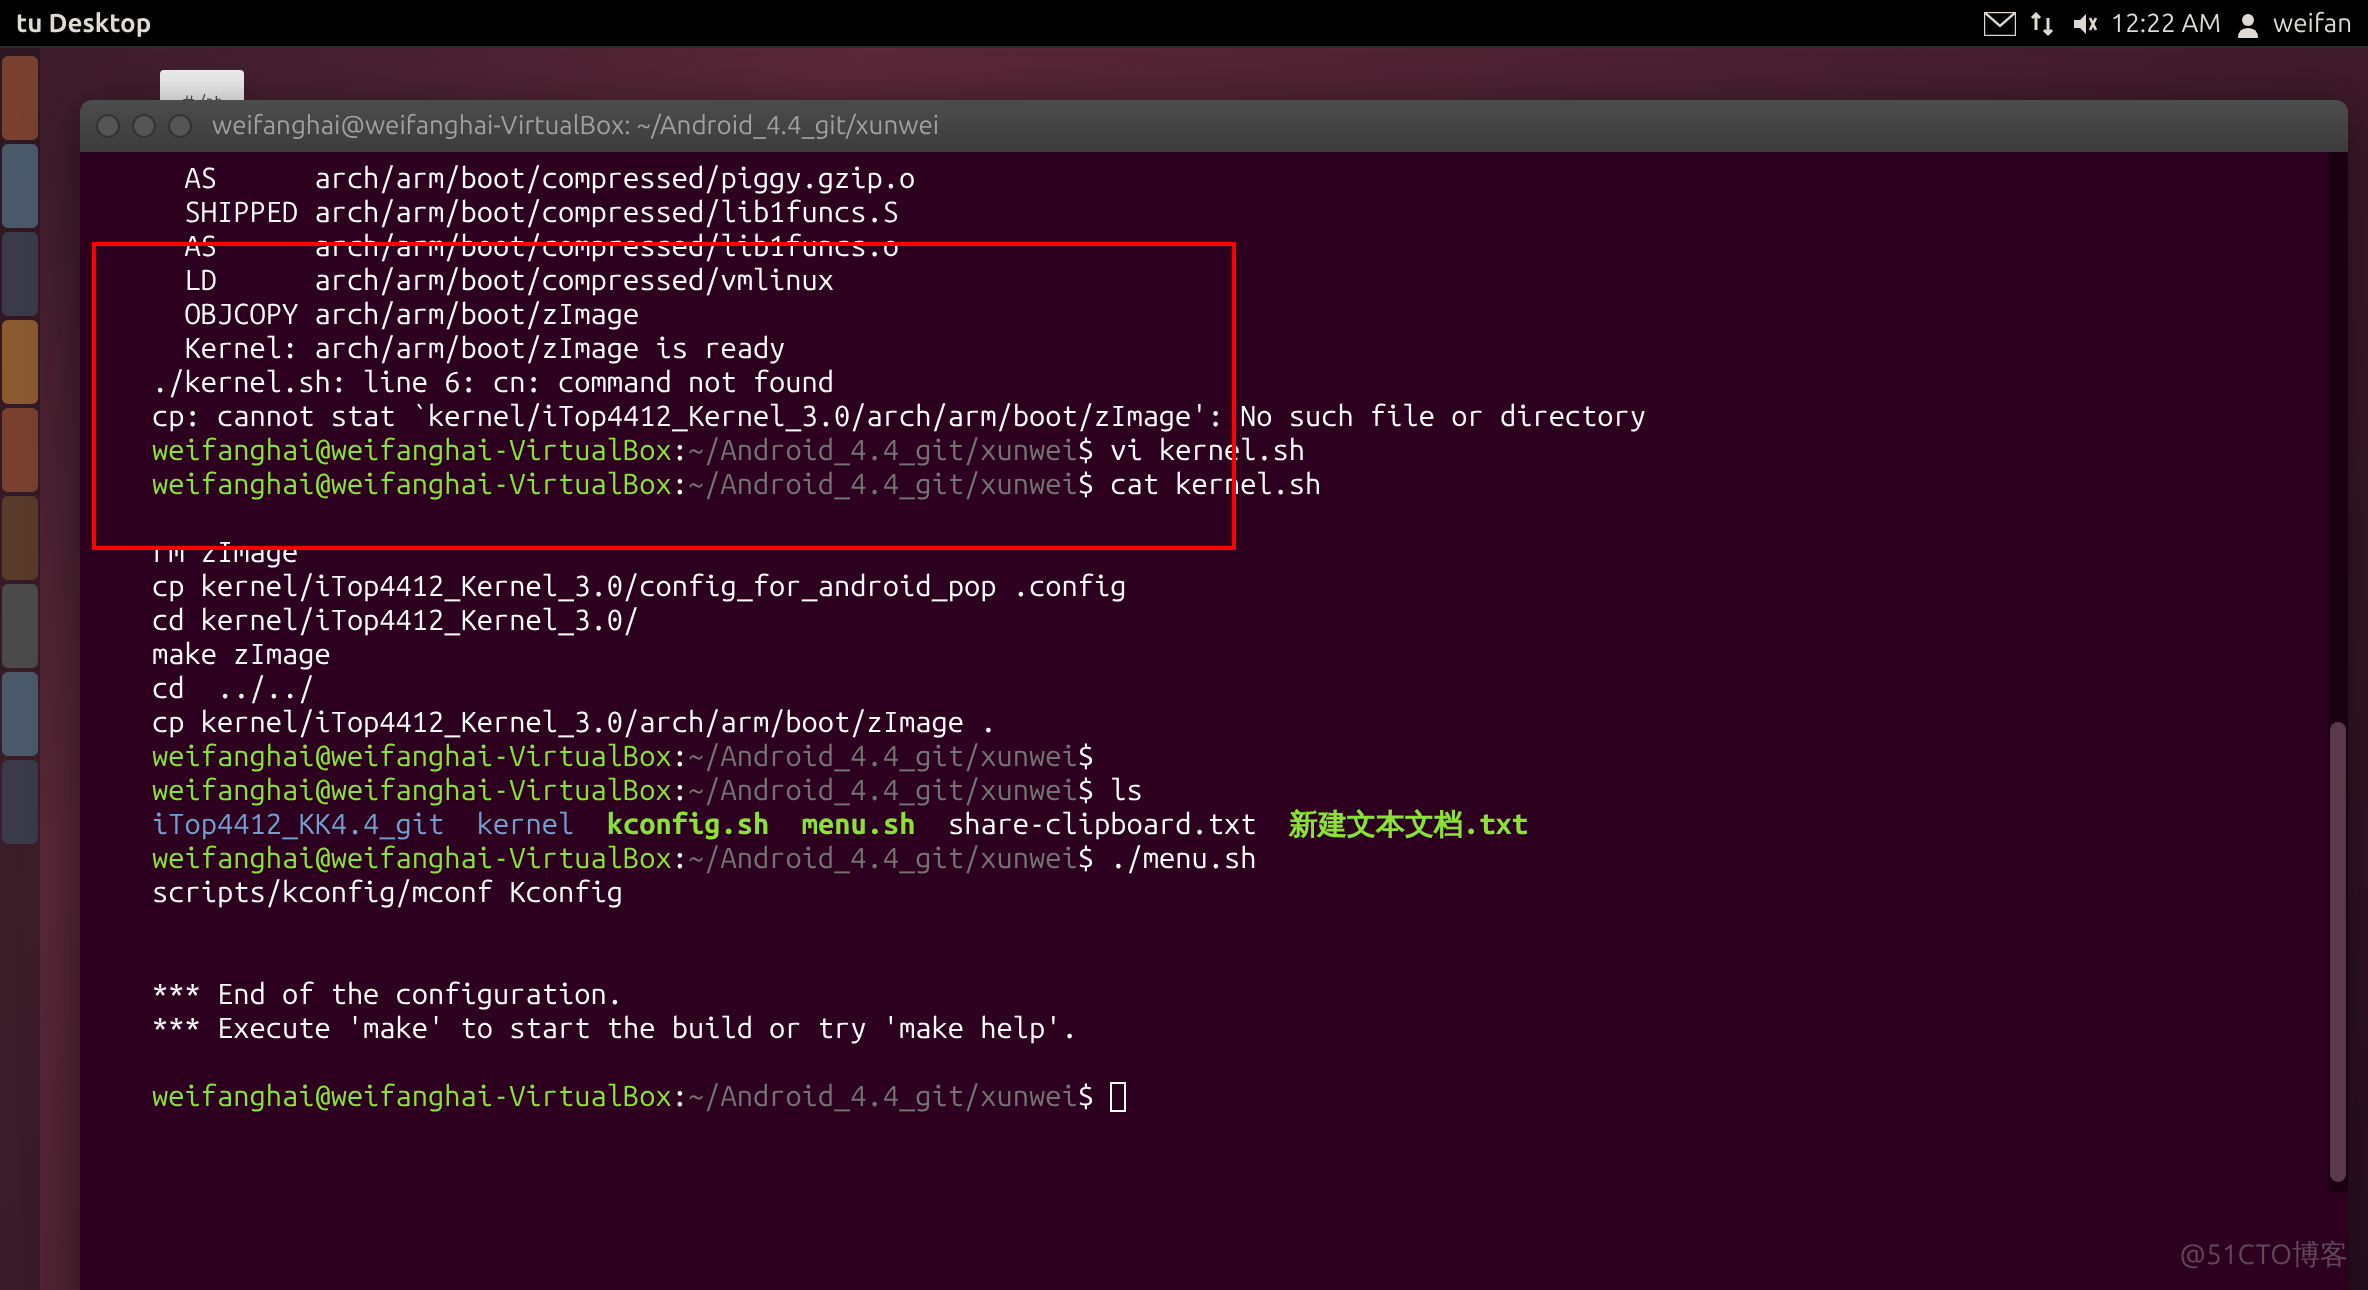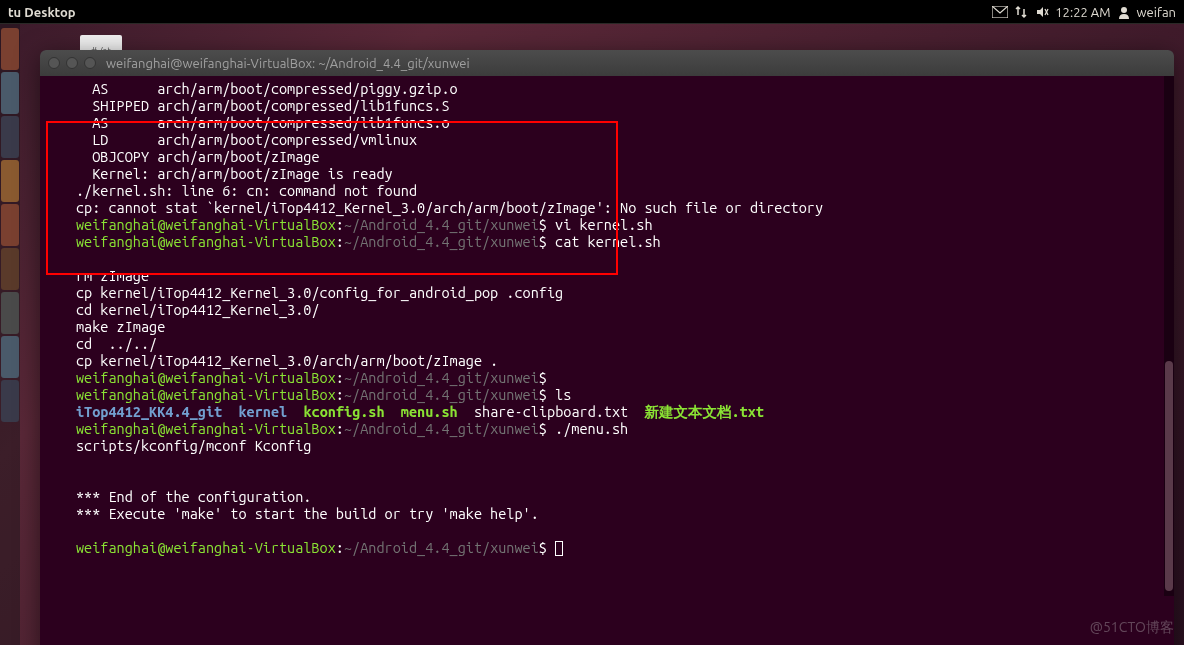--- a/index.html
+++ b/index.html
@@ -123,21 +123,21 @@
   color: #ffffff;
   white-space: pre;
   overflow: hidden;
   position: relative;
   margin-left: 28px;
 }
 .prompt .user { color: #8ae234; }
 .prompt .colon { color: #ffffff; }
 .prompt .path { color: #737373; }
 .prompt .dollar { color: #ffffff; }
-.ls-dir { color: #729fcf; font-weight: bold; }
+.ls-dir { color: #729fcf; font-weight: normal; }
 .ls-exec { color: #8ae234; font-weight: bold; }
 .ls-file { color: #ffffff; }
 .redbox {
   position: absolute;
   border: 2px solid #ff0000;
   pointer-events: none;
 }
 .cursor {
   display: inline-block;
   width: 8px;

